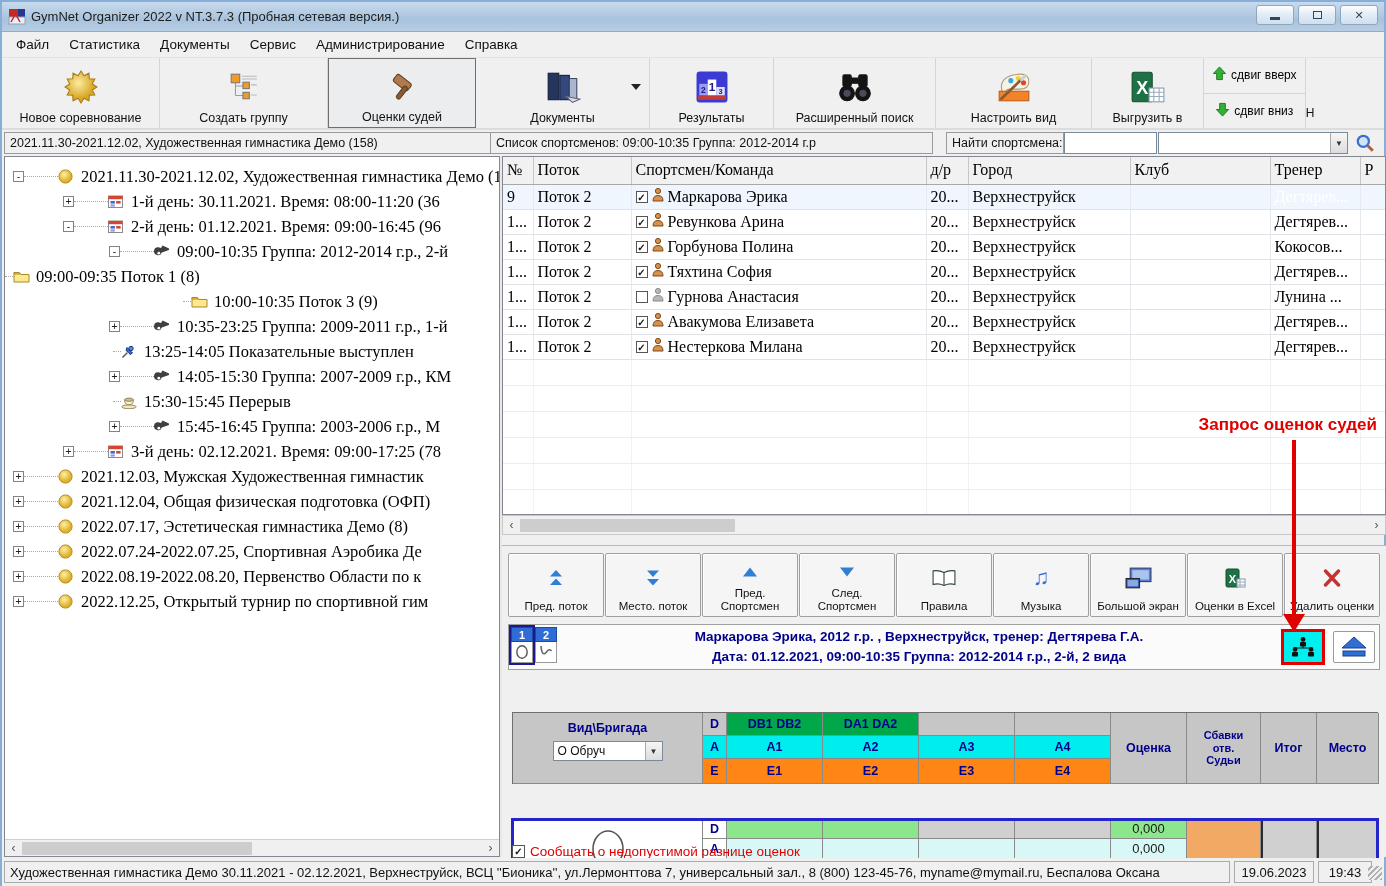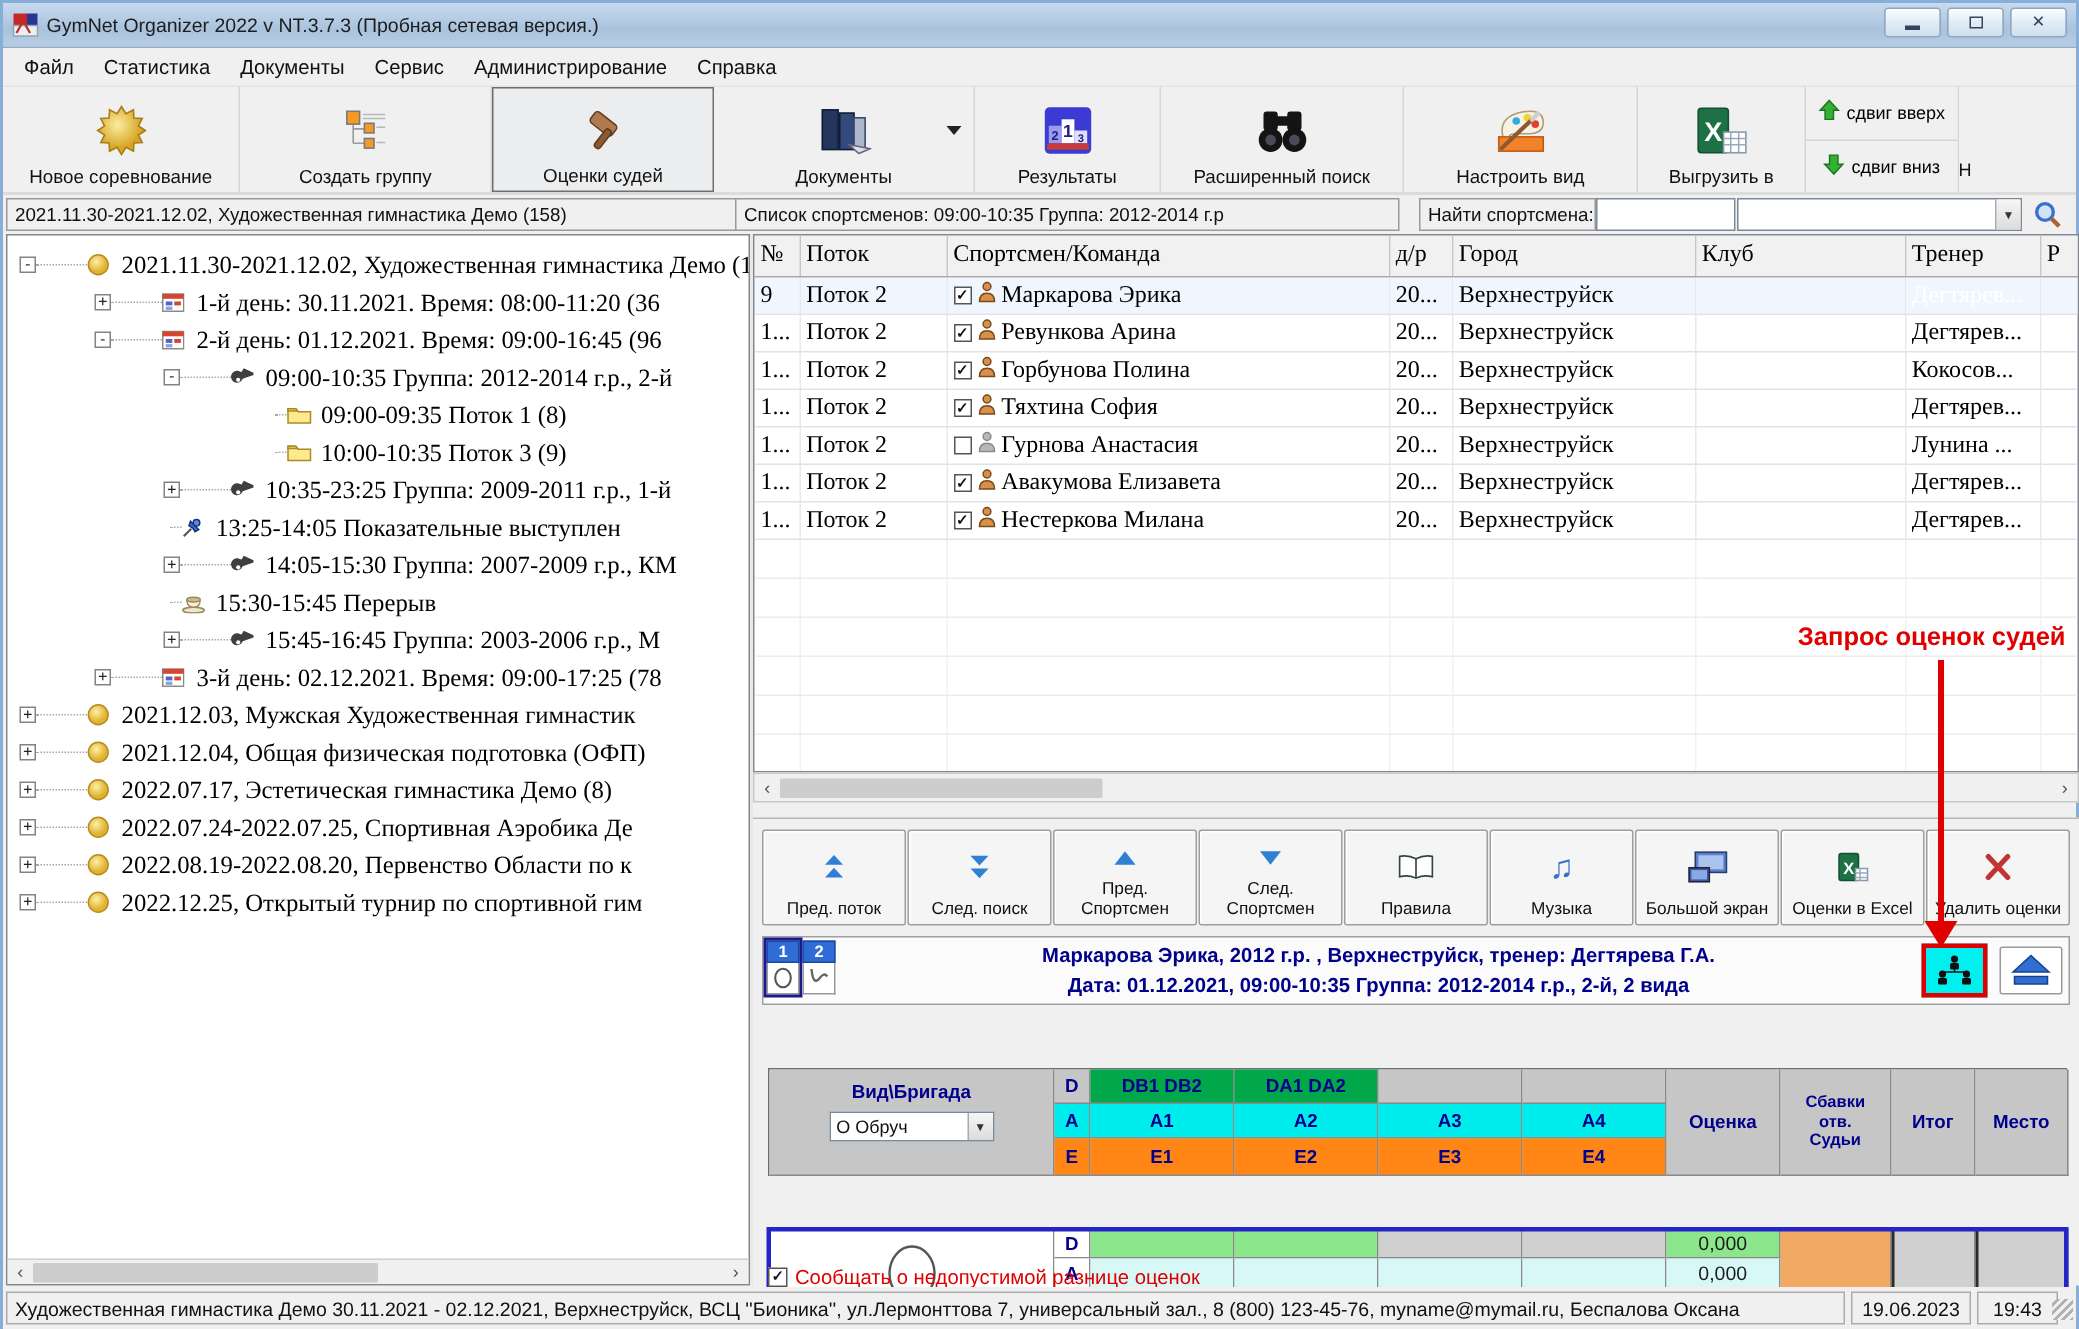--- a/index.html
+++ b/index.html
@@ -393,21 +393,21 @@
           <span class="exp">-</span>
           <span class="dots w34"></span>
           <span class="ticon">
             <svg width="16" height="13" viewBox="0 0 16 13">
               <path d="M15 3.5 L8.5 0.5 L7 3 L4.5 2.2 A4 4 0 1 0 7.8 7.5 L15 5 Z" fill="#3f3f3f"></path>
               <circle cx="4.8" cy="8.2" r="1.4" fill="#fff"></circle>
             </svg>
           </span>
           <span class="tlabel">09:00-10:35 Группа: 2012-2014 г.р., 2-й</span>
         </div>
-        <div class="tree-row" style="padding-left: 178px;">
+        <div class="tree-row" style="">
           <span class="dots w8"></span>
           <span class="ticon">
             <svg width="17" height="13">
               <path d="M1 2.5 H6.2 L7.8 4.5 H16 V12 H1 Z" fill="#ffe88e" stroke="#a88a28"></path>
               <path d="M1 2.5 H6.2 L7.4 4 H1 Z" fill="#ffd34e" stroke="#a88a28"></path>
             </svg>
           </span>
           <span class="tlabel">09:00-09:35 Поток 1 (8)</span>
         </div>
         <div class="tree-row" style="padding-left: 178px;">
@@ -833,21 +833,21 @@
           </span>
           <span class="bpb-label">Пред. поток</span>
         </div>
         <div class="bpb">
           <span class="bpb-icon">
             <svg width="16" height="18" viewBox="0 0 16 18">
                 <path d="M8 8 L2 1.5 H14 Z" fill="#2f7fd4"></path>
                 <path d="M8 16.5 L2 10 H14 Z" fill="#2f7fd4"></path>
               </svg>
           </span>
-          <span class="bpb-label">След. поиск</span>
+          <span class="bpb-label">Место. поток</span>
         </div>
         <div class="bpb">
           <span class="bpb-icon">
             <svg width="16" height="10" viewBox="0 0 16 10">
                 <path d="M8 0.5 L15 9.5 H1 Z" fill="#2f7fd4"></path>
               </svg>
           </span>
           <span class="bpb-label">Пред. Спортсмен</span>
         </div>
         <div class="bpb">

